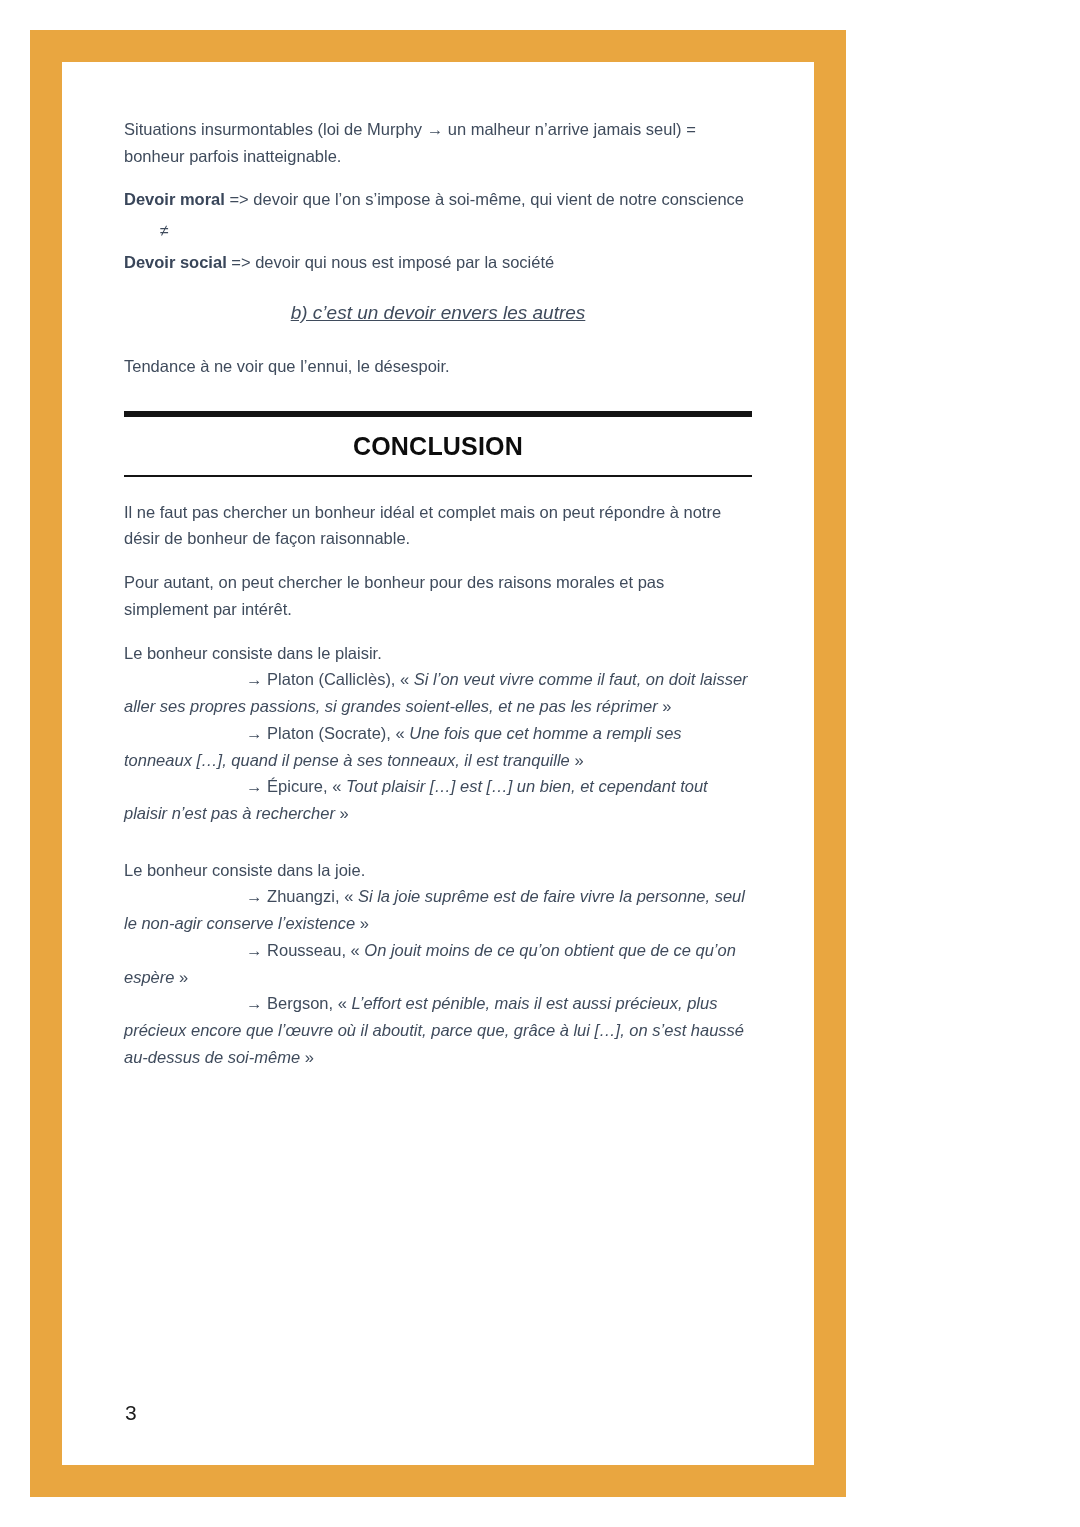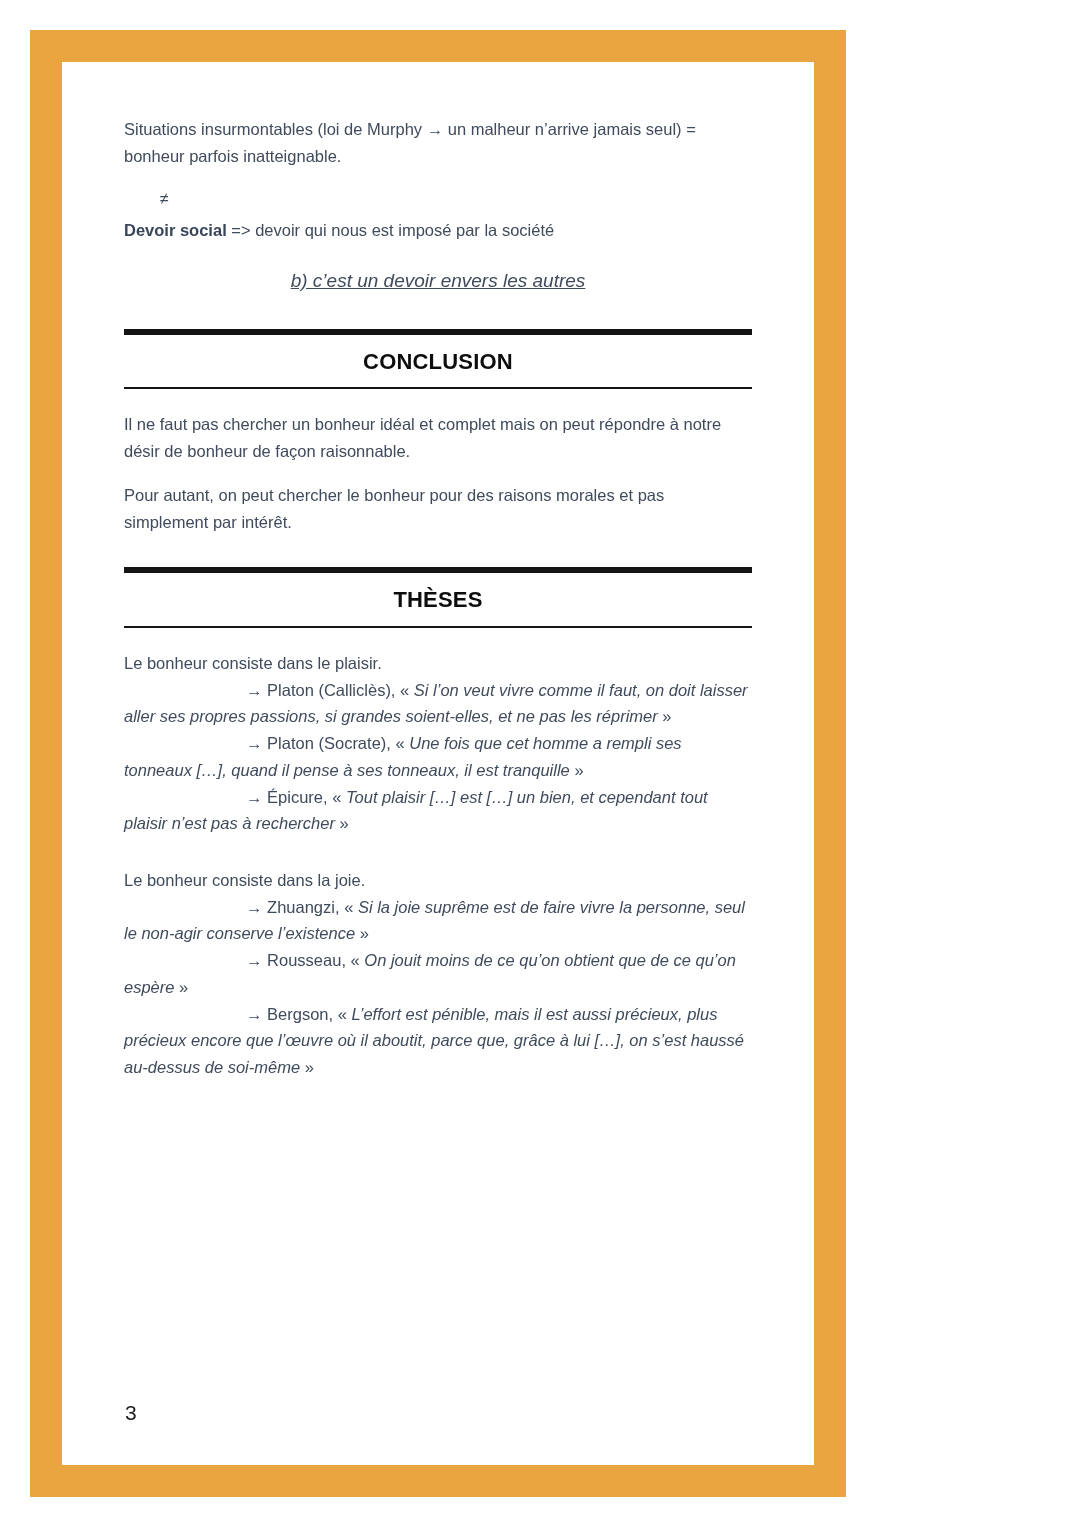--- a/index.html
+++ b/index.html
@@ -43,21 +43,21 @@
     font-style: italic;
     text-decoration: underline;
     margin: 22px 0 24px 0;
     font-size: 19px;
   }
   .heading-block { margin: 32px 0 22px 0; }
   .bar-thick { height: 6px; background: #141414; }
   .bar-thin { height: 2px; background: #141414; }
   .heading {
     text-align: center;
-    font-size: 22px;
+    font-size: 25px;
     font-weight: bold;
     color: #0d0d0d;
     margin: 9px 0 8px 0;
     letter-spacing: 0.2px;
   }
   .thesis-group { margin: 0; }
   .thesis-group.second { margin-top: 30px; }
   .group-intro { margin: 0; }
   .thesis {
     margin: 0;
@@ -74,44 +74,41 @@
 </style>
 </head>
 <body>
 
 <div class="sheet">
   <div class="frame">
     <main class="content">
 
       <p class="para">Situations insurmontables (loi de Murphy → un malheur n’arrive jamais seul) = bonheur parfois inatteignable.</p>
 
+      <p class="para tight"><strong class="term">Devoir moral</strong><span> =&gt; devoir que l’on s’impose à soi-même, qui vient de notre conscience</span></p>
 
       <p class="para ne">≠</p>
 
       <p class="para"><strong class="term">Devoir social</strong><span> =&gt; devoir qui nous est imposé par la société</span></p>
 
       <p class="subheading">b) c’est un devoir envers les autres</p>
 
+      <p class="para">Tendance à ne voir que l’ennui, le désespoir.</p>
 
 
       <section class="heading-block">
         <div class="bar-thick"></div>
         <h2 class="heading">CONCLUSION</h2>
         <div class="bar-thin"></div>
       </section>
 
       <p class="para">Il ne faut pas chercher un bonheur idéal et complet mais on peut répondre à notre désir de bonheur de façon raisonnable.</p>
 
       <p class="para">Pour autant, on peut chercher le bonheur pour des raisons morales et pas simplement par intérêt.</p>
 
-      <section class="heading-block">
-        <div class="bar-thick"></div>
-        <h2 class="heading">THÈSES</h2>
-        <div class="bar-thin"></div>
-      </section>
 
       <div class="thesis-group">
         <p class="group-intro">Le bonheur consiste dans le plaisir.</p>
         <p class="thesis"><span class="lead">→ Platon (Calliclès), « </span><em class="quote">Si l’on veut vivre comme il faut, on doit laisser aller ses propres passions, si grandes soient-elles, et ne pas les réprimer</em><span class="lead"> »</span></p>
         <p class="thesis"><span class="lead">→ Platon (Socrate), « </span><em class="quote">Une fois que cet homme a rempli ses tonneaux […], quand il pense à ses tonneaux, il est tranquille</em><span class="lead"> »</span></p>
         <p class="thesis"><span class="lead">→ Épicure, « </span><em class="quote">Tout plaisir […] est […] un bien, et cependant tout plaisir n’est pas à rechercher</em><span class="lead"> »</span></p>
       </div>
 
       <div class="thesis-group second">
         <p class="group-intro">Le bonheur consiste dans la joie.</p>

